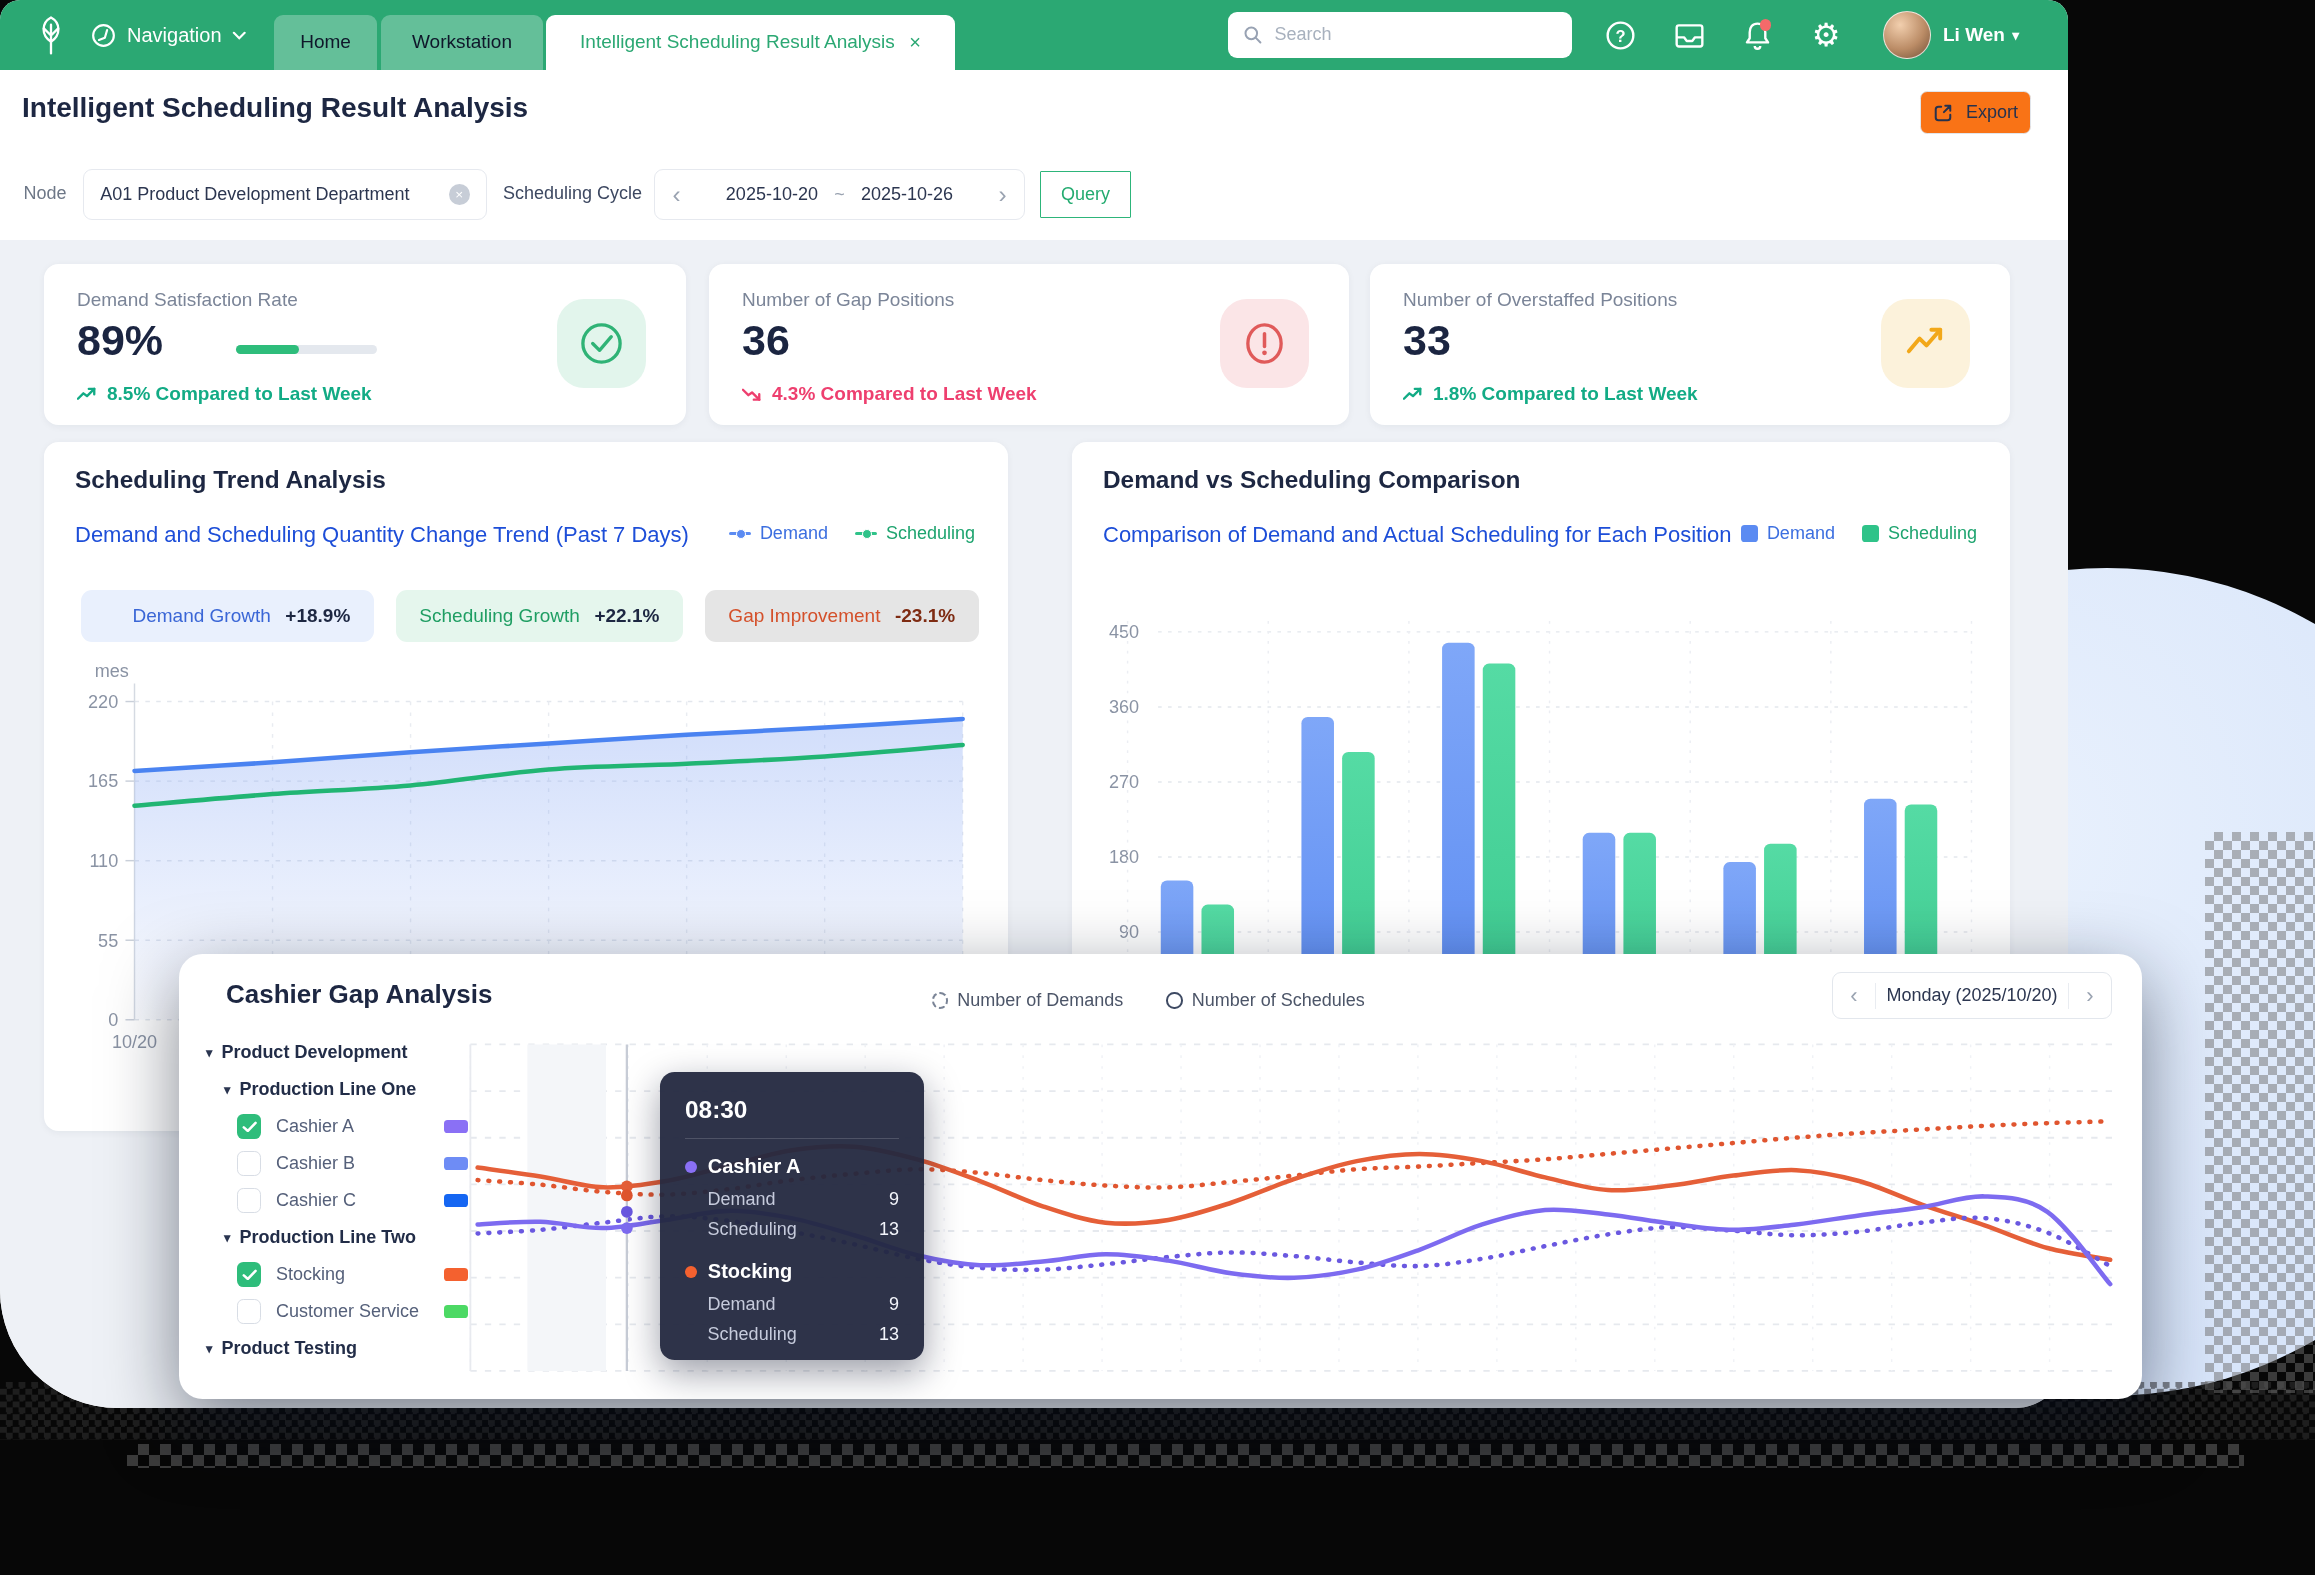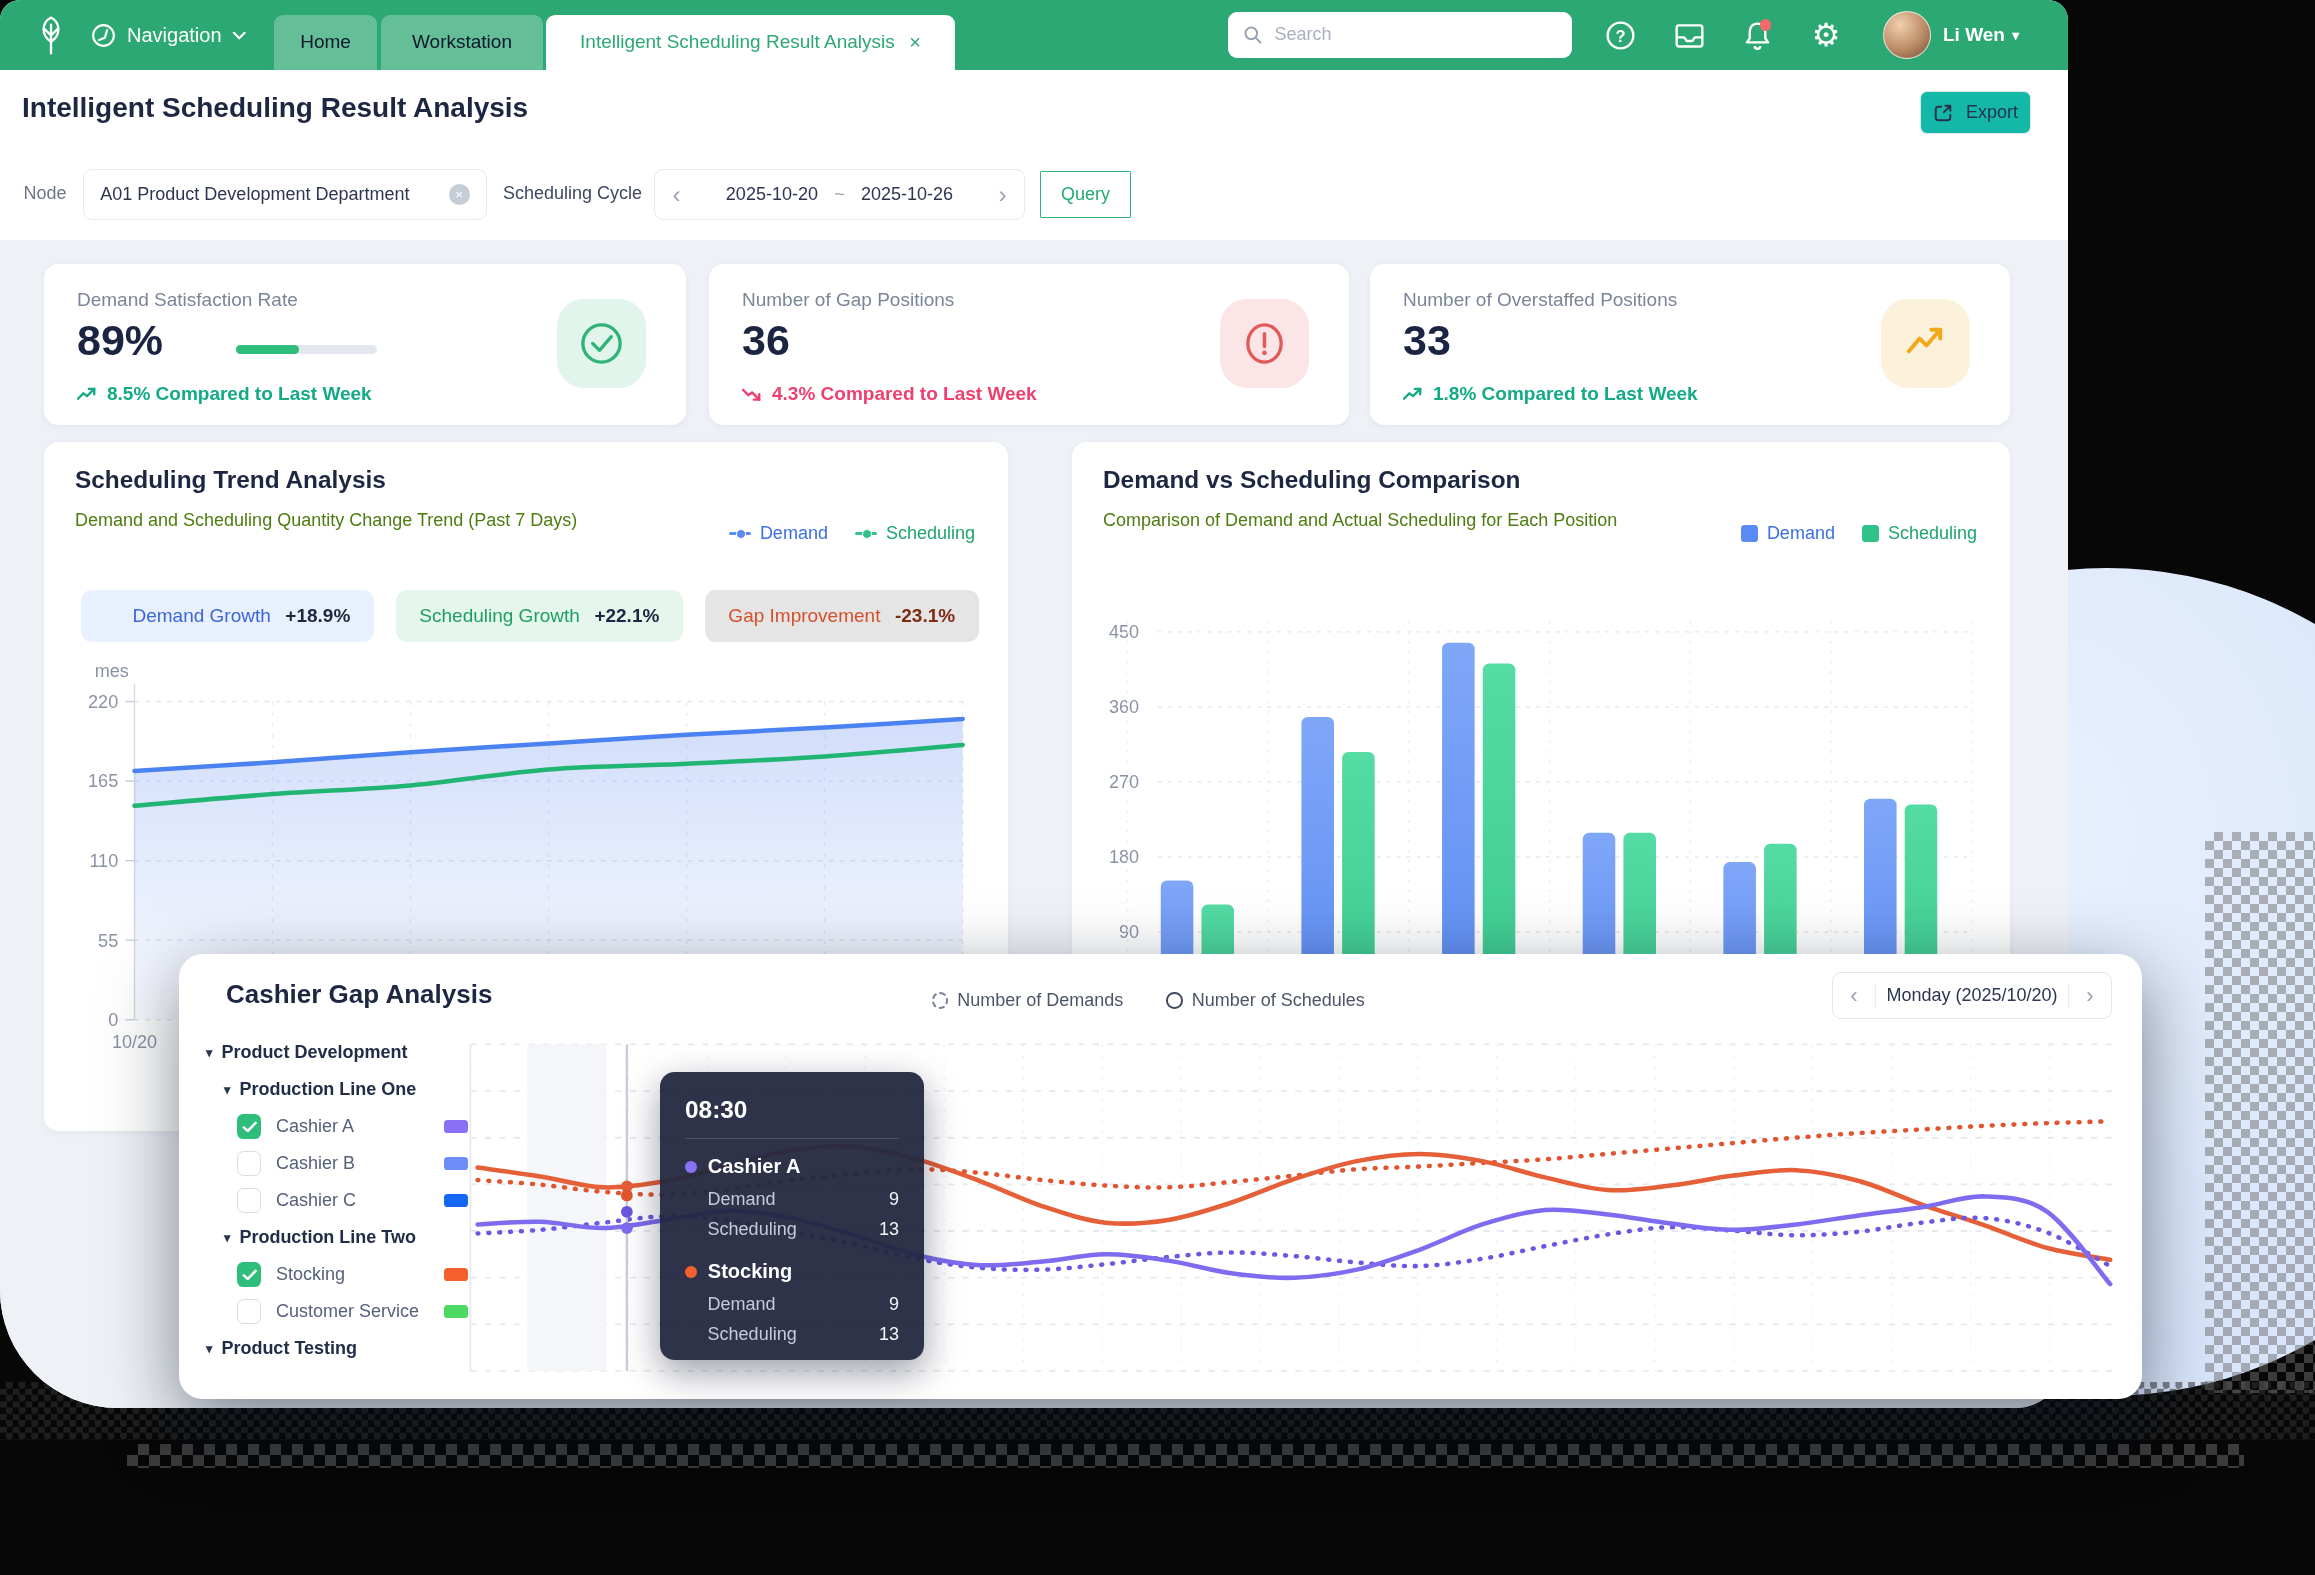--- a/index.html
+++ b/index.html
@@ -41,21 +41,21 @@
   .avatar{position:absolute;left:1883px;top:11px;width:48px;height:48px;border-radius:50%;
           background:radial-gradient(circle at 35% 28%, #f2cfae, #bb8c66 55%, #6e4d35);
           border:1.8px solid rgba(255,255,255,.75);cursor:pointer;}
   .user{position:absolute;left:1943px;top:0;height:70px;display:flex;align-items:center;gap:7.2px;
         color:#fff;font-size:19px;font-weight:bold;cursor:pointer;}
   .caret{font-size:13.6px;}
   
   .title-row{position:absolute;left:0;top:70px;right:0;height:81px;background:#fff;border-bottom:0.9px solid #EDF0F4;}
   .title-row h1{position:absolute;left:22px;top:22px;margin:0;font-size:28px;font-weight:bold;color:#1D2742;}
   .export{position:absolute;left:1920px;top:21px;width:111px;height:43px;border:0.9px solid #E1E5EB;border-radius:7.2px;
-          background:#14b8a6;font-size:18px;color:#26324E;display:flex;align-items:center;justify-content:center;gap:13px;
+          background:#f97316;font-size:18px;color:#26324E;display:flex;align-items:center;justify-content:center;gap:13px;
           font-family:"Liberation Sans",sans-serif;cursor:pointer;}
   
   .filter-row{position:absolute;left:0;top:150px;right:0;height:90px;background:#fff;}
   .flabel{position:absolute;top:33px;font-size:18px;}
   .lab-node{left:23.5px;color:#6D7787;}
   .lab-cycle{left:503px;color:#3D4861;}
   .node-input{position:absolute;left:83px;top:19px;width:404px;height:51px;border:0.9px solid #E6E9EF;border-radius:9px;
               display:flex;align-items:center;padding:0 16.3px;font-size:18px;color:#2C3650;background:#fff;cursor:pointer;}
   .clear{margin-left:auto;width:21px;height:21px;border-radius:50%;background:#C7CDD7;color:#fff;font-size:13.6px;
          line-height:21px;text-align:center;}
@@ -76,21 +76,21 @@
   .progress i{display:block;height:100%;border-radius:4.5px;background:#2EBD7B;}
   .s-compare{position:absolute;left:33px;top:119px;display:flex;align-items:center;gap:10px;font-size:19px;font-weight:bold;}
   .cmp-up{color:#12AB85;}.cmp-down{color:#EE3F6F;}
   .s-icon{position:absolute;right:40px;top:35px;width:89px;height:89px;border-radius:27px;
           display:flex;align-items:center;justify-content:center;}
   .si-green{background:#E2F5EC;}.si-red{background:#FBE5E7;}.si-yellow{background:#FCF2DB;}
   .chart-card{position:absolute;top:202px;height:689px;background:#fff;border-radius:14.5px;box-shadow:0 1.8px 7.2px rgba(25,39,68,.05);overflow:hidden;}
   .trend-card{left:44px;width:964px;}
   .bars-card{left:1072px;width:938px;padding-left:28px;}
   .cc-title{position:absolute;left:31px;top:23.5px;font-size:24.4px;font-weight:bold;color:#1D2742;}
-  .cc-sub{position:absolute;left:31px;top:68px;font-size:18px;color:#4d7c0f;}
+  .cc-sub{position:absolute;left:31px;top:80px;font-size:22px;color:#1d4ed8;}
   .cc-legend{position:absolute;top:81px;right:33px;display:flex;gap:27px;font-size:18px;align-items:center;}
   .lg-item{display:flex;align-items:center;gap:9px;}
   .lg-line{position:relative;width:22px;height:3.6px;border-radius:1.8px;}
   .lg-line::after{content:"";position:absolute;left:7.2px;top:-2.7px;width:8.1px;height:8.1px;border-radius:50%;background:inherit;border:1.8px solid #fff;}
   .lg-sq{width:17px;height:17px;border-radius:3.6px;}
   .c-blue{background:#5B8BF2;}.c-green{background:#2FC389;}
   .t-blue{color:#3C6FE0;}.t-green{color:#1EA46F;}
   .badge-row{position:absolute;left:37px;top:148px;display:flex;gap:22px;}
   .badge{height:52px;border-radius:11px;display:flex;align-items:center;gap:14.5px;padding:0 23.5px;font-size:19px;}
   .bd-blue{background:#E9F0FD;}.bd-blue .bl{color:#3A66D6;margin-left:28px;}

